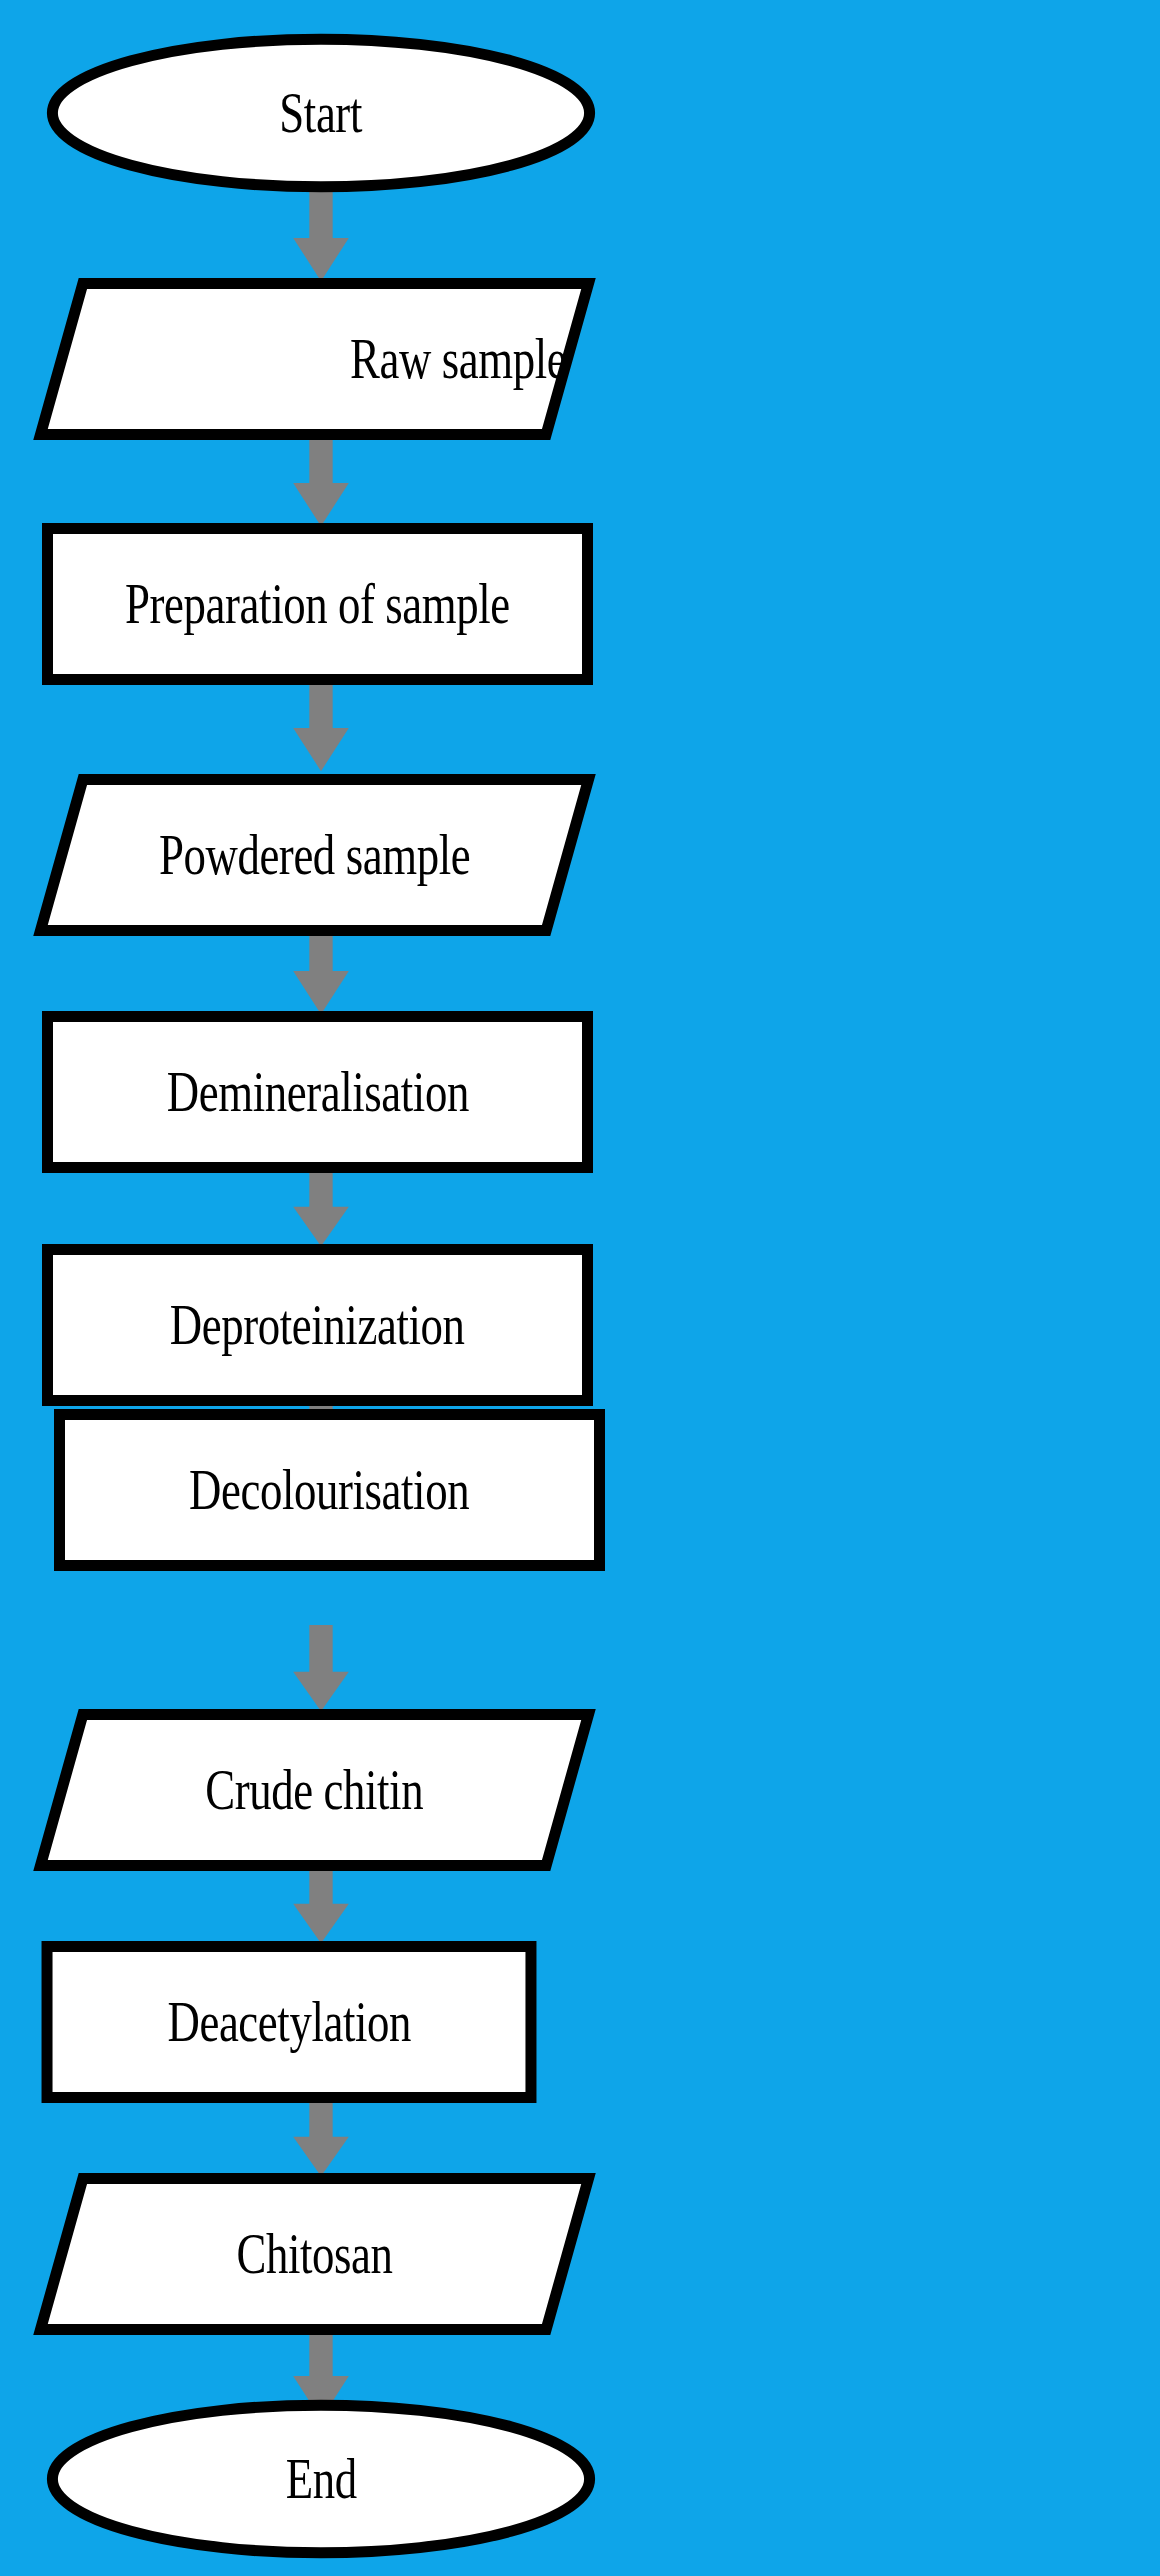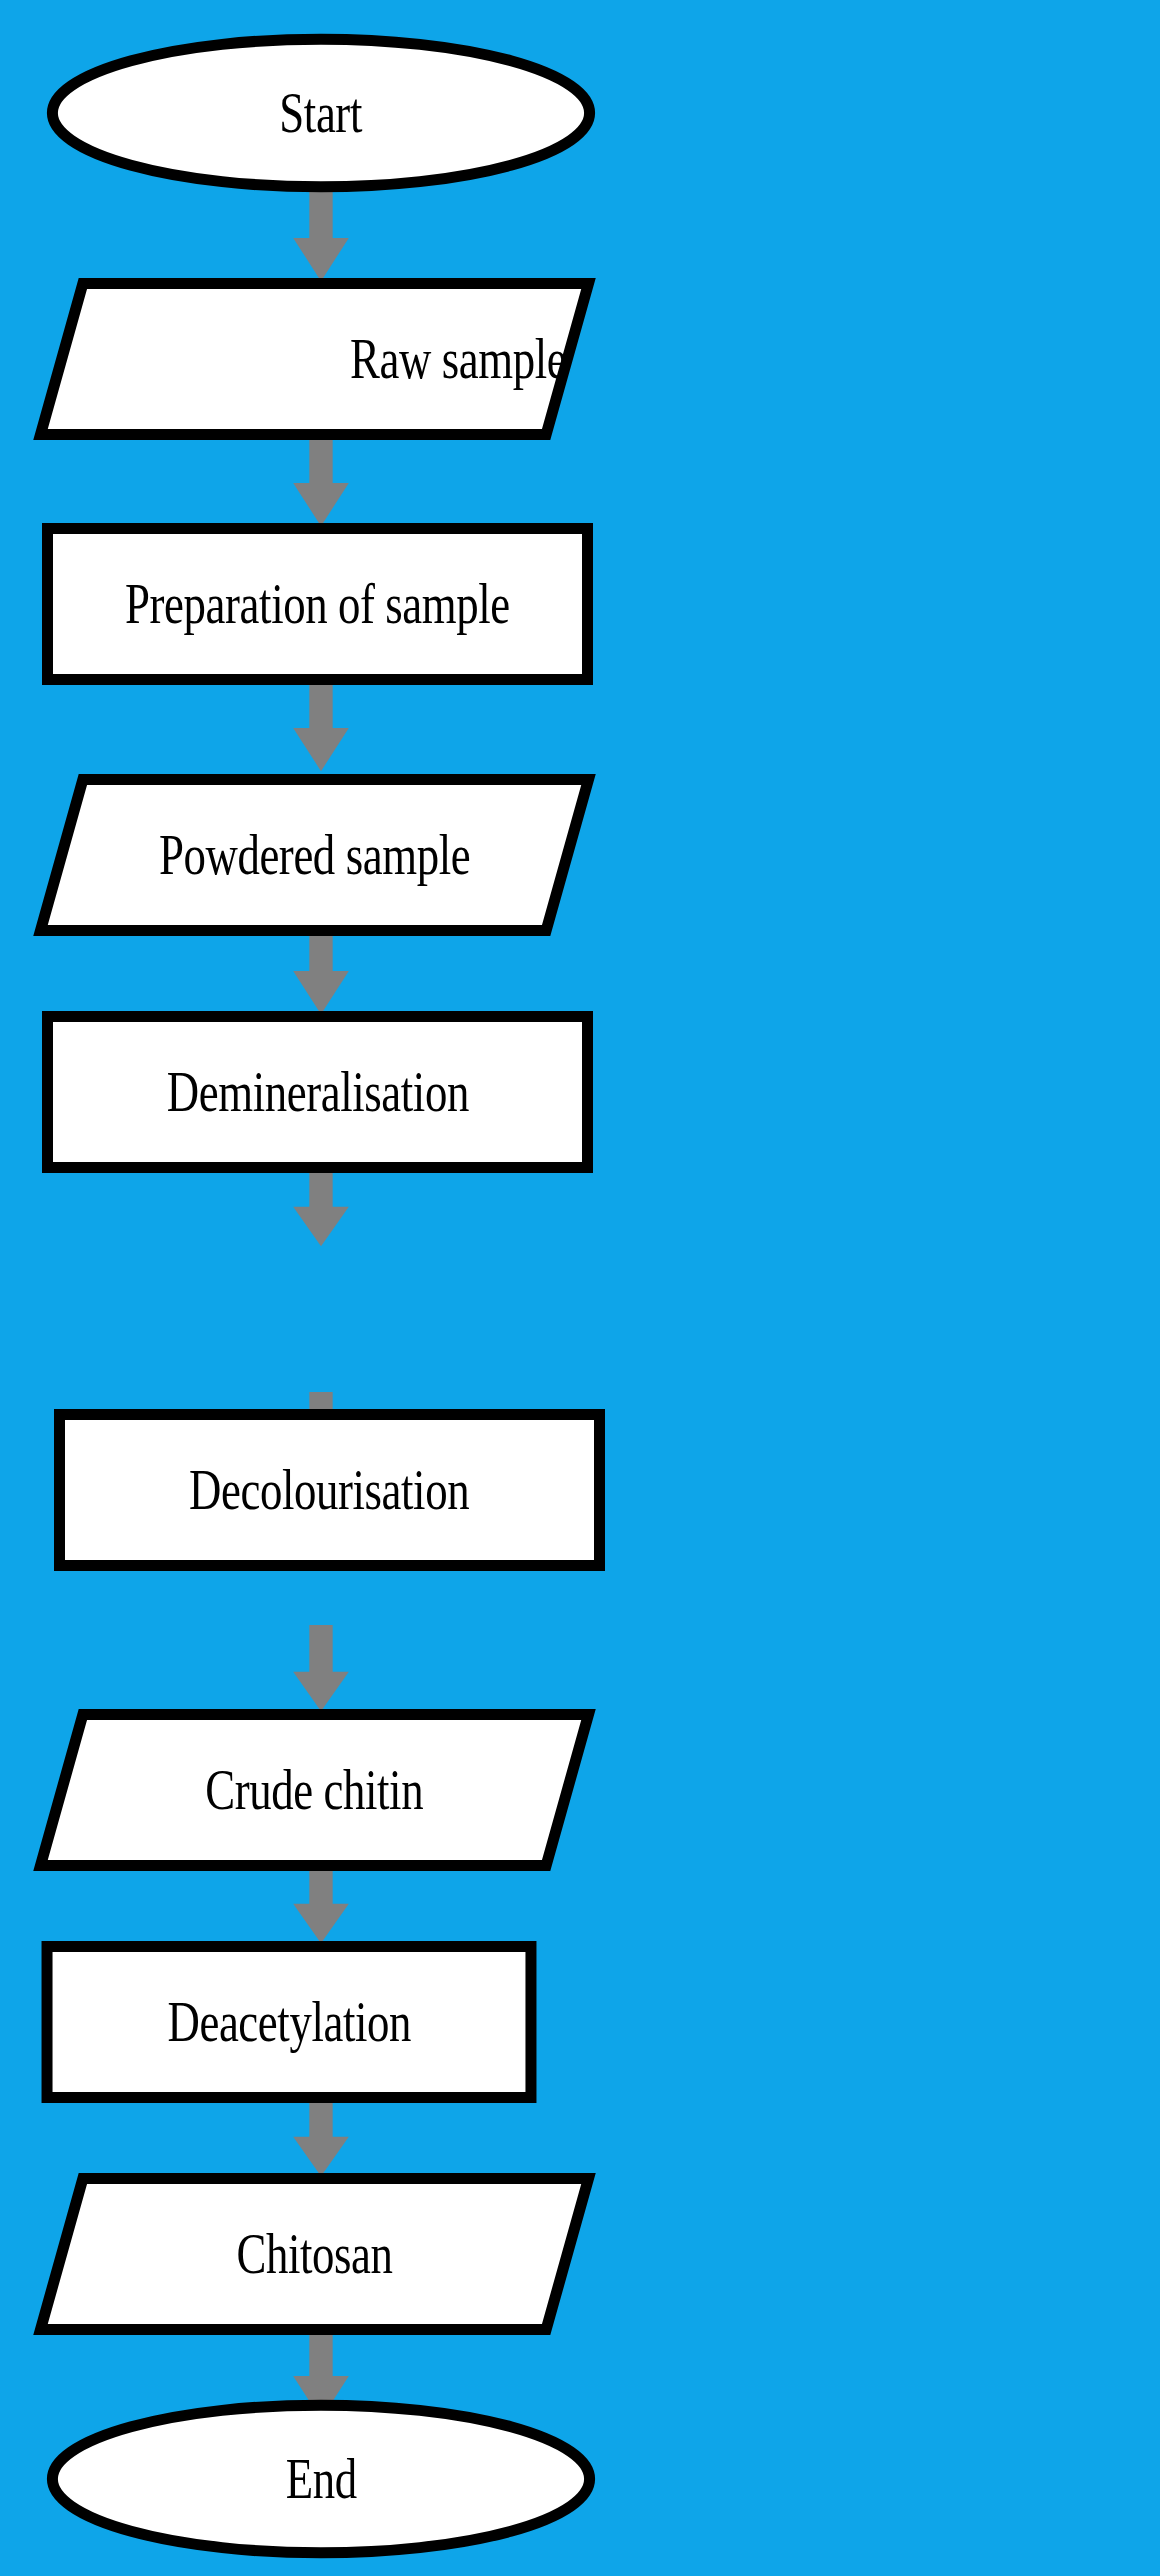--- a/index.html
+++ b/index.html
@@ -130,20 +130,26 @@
     </svg>
     <span class="node-label">Demineralisation</span>
   </div>
 
   <div class="arrow" style="left:286px; top:1160px; width:70px; height:88px;">
     <svg viewBox="0 0 78 98" preserveAspectRatio="none">
       <polygon points="26,0 52,0 52,52 70,52 39,96 8,52 26,52" fill="#808080"></polygon>
     </svg>
   </div>
 
+  <div class="node" style="left:43px; top:1245px; width:549px; height:160px;">
+    <svg class="shape" viewBox="0 0 610 178" preserveAspectRatio="none">
+      <rect x="5" y="5" width="600" height="168" fill="#ffffff" stroke="#000000" stroke-width="11" vector-effect="non-scaling-stroke"></rect>
+    </svg>
+    <span class="node-label">Deproteinization</span>
+  </div>
 
   <div class="arrow" style="left:286px; top:1392px; width:70px; height:88px;">
     <svg viewBox="0 0 78 98" preserveAspectRatio="none">
       <polygon points="26,0 52,0 52,52 70,52 39,96 8,52 26,52" fill="#808080"></polygon>
     </svg>
   </div>
 
   <div class="node" style="left:43px; top:1410px; width:549px; height:160px;margin-left:12px;">
     <svg class="shape" viewBox="0 0 610 178" preserveAspectRatio="none">
       <rect x="5" y="5" width="600" height="168" fill="#ffffff" stroke="#000000" stroke-width="11" vector-effect="non-scaling-stroke"></rect>

